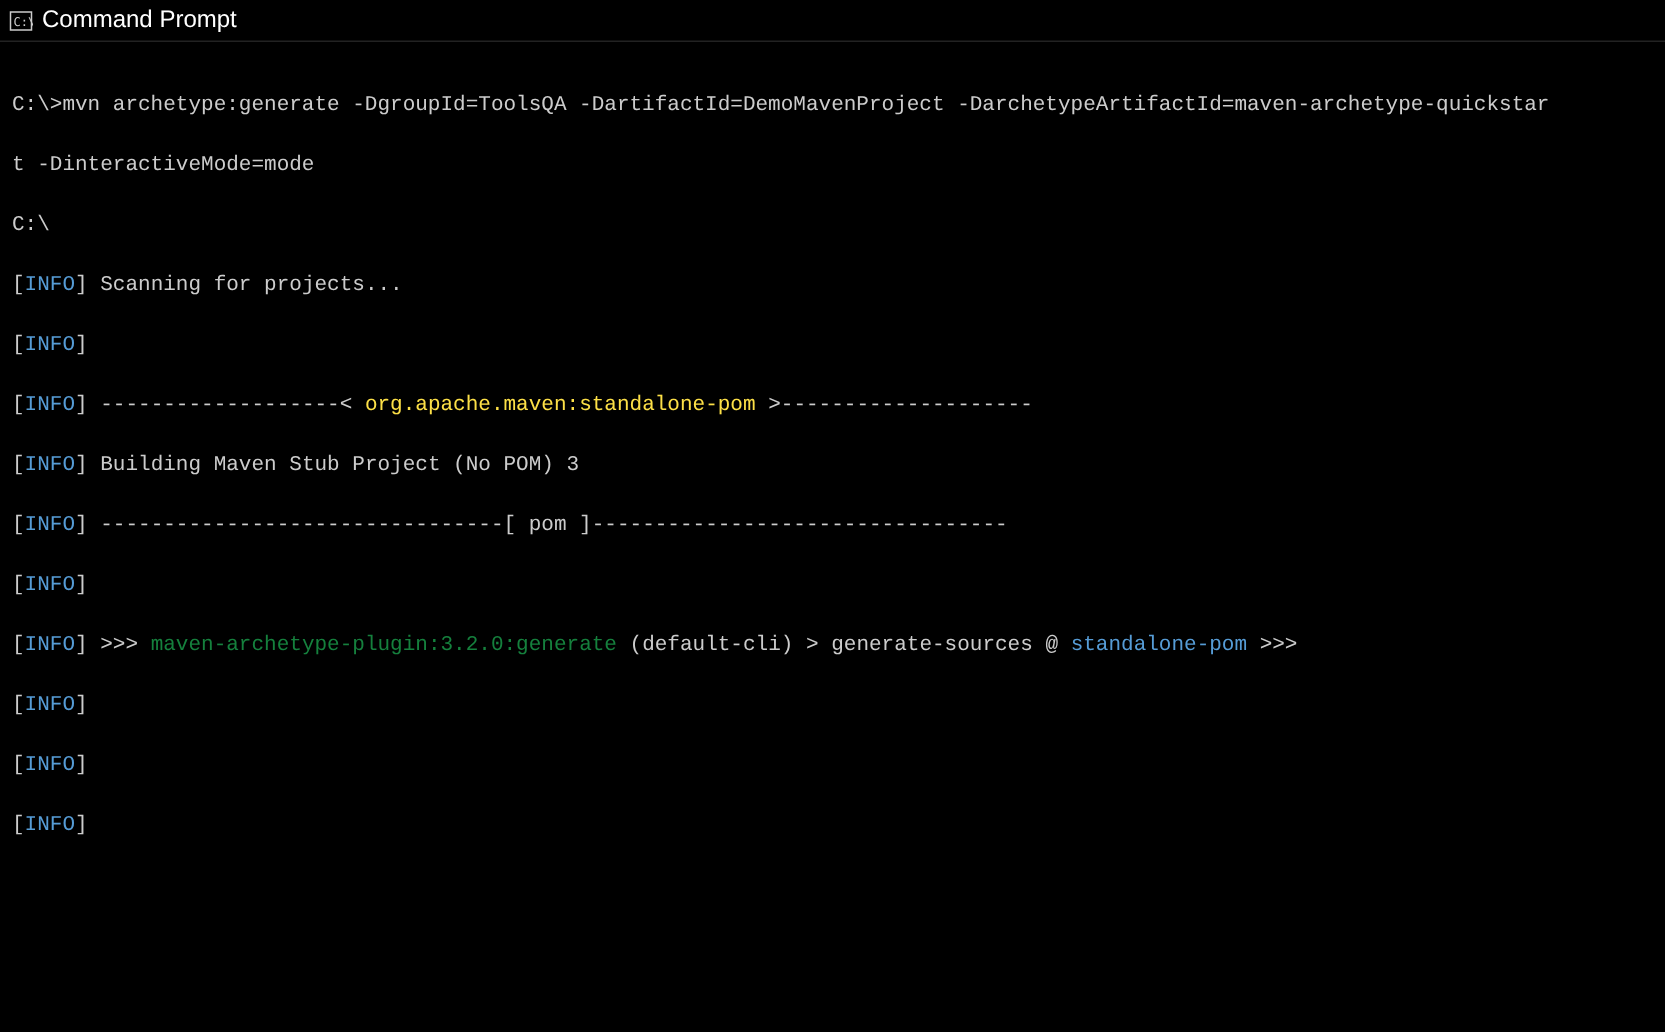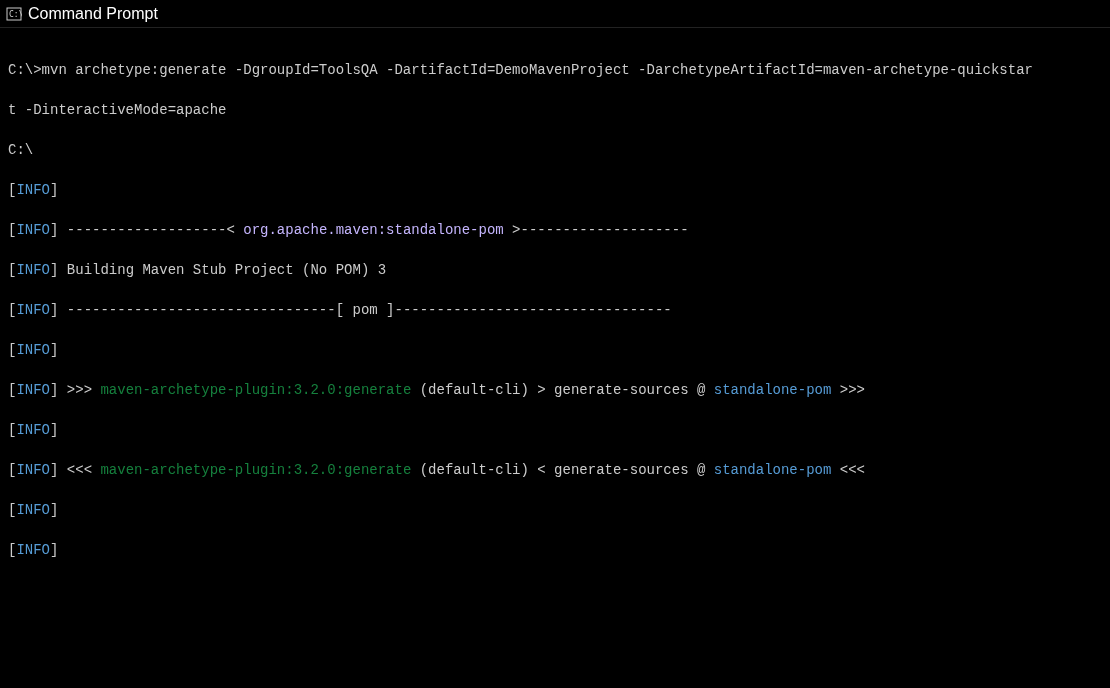--- a/index.html
+++ b/index.html
@@ -36,49 +36,49 @@
     .terminal {
       padding: 12px 8px 8px 8px;
       line-height: 20px;
       white-space: pre;
     }
     .line { white-space: pre; }
     .txt { color: #ccc; }
     .br  { color: #ccc; }
     .info { color: #569cd6; }
     .dash { color: #ccc; }
-    .cyan { color: #c4b5fd; }
+    .cyan { color: #fde047; }
     .green { color: #15803d; }
     .link { color: #569cd6; }
   </style>
 </head>
 <body>
 
 <div class="titlebar">
   <span class="titlebar-icon">
     <svg width="16" height="16" viewBox="0 0 16 16">
       <rect x="1" y="2" width="14" height="12" fill="none" stroke="#ccc" stroke-width="1"></rect>
       <text x="3" y="11" font-size="8" fill="#ccc" font-family="monospace">C:\</text>
     </svg>
   </span>
   <span class="titlebar-title">Command Prompt</span>
 </div>
 
 <div class="terminal">
 <div class="line"><span class="txt">C:\&gt;mvn archetype:generate -DgroupId=ToolsQA -DartifactId=DemoMavenProject -DarchetypeArtifactId=maven-archetype-quickstar</span></div>
-<div class="line"><span class="txt">t -DinteractiveMode=apache</span></div>
+<div class="line"><span class="txt">t -DinteractiveMode=mode</span></div>
 <div class="line"><span class="txt">C:\</span></div>
+<div class="line"><span class="br">[</span><span class="info">INFO</span><span class="br">] </span><span class="txt">Scanning for projects...</span></div>
 <div class="line"><span class="br">[</span><span class="info">INFO</span><span class="br">]</span></div>
 <div class="line"><span class="br">[</span><span class="info">INFO</span><span class="br">] </span><span class="dash">-------------------&lt; </span><span class="cyan">org.apache.maven:standalone-pom</span><span class="dash"> &gt;--------------------</span></div>
 <div class="line"><span class="br">[</span><span class="info">INFO</span><span class="br">] </span><span class="txt">Building Maven Stub Project (No POM) 3</span></div>
 <div class="line"><span class="br">[</span><span class="info">INFO</span><span class="br">] </span><span class="dash">--------------------------------[ pom ]---------------------------------</span></div>
 <div class="line"><span class="br">[</span><span class="info">INFO</span><span class="br">]</span></div>
 <div class="line"><span class="br">[</span><span class="info">INFO</span><span class="br">] </span><span class="txt">&gt;&gt;&gt; </span><span class="green">maven-archetype-plugin:3.2.0:generate</span><span class="txt"> (default-cli) &gt; generate-sources @ </span><span class="link">standalone-pom</span><span class="txt"> &gt;&gt;&gt;</span></div>
 <div class="line"><span class="br">[</span><span class="info">INFO</span><span class="br">]</span></div>
-<div class="line"><span class="br">[</span><span class="info">INFO</span><span class="br">] </span><span class="txt">&lt;&lt;&lt; </span><span class="green">maven-archetype-plugin:3.2.0:generate</span><span class="txt"> (default-cli) &lt; generate-sources @ </span><span class="link">standalone-pom</span><span class="txt"> &lt;&lt;&lt;</span></div>
 <div class="line"><span class="br">[</span><span class="info">INFO</span><span class="br">]</span></div>
 <div class="line"><span class="br">[</span><span class="info">INFO</span><span class="br">]</span></div>
 
 
 
 
 
 
 
 

